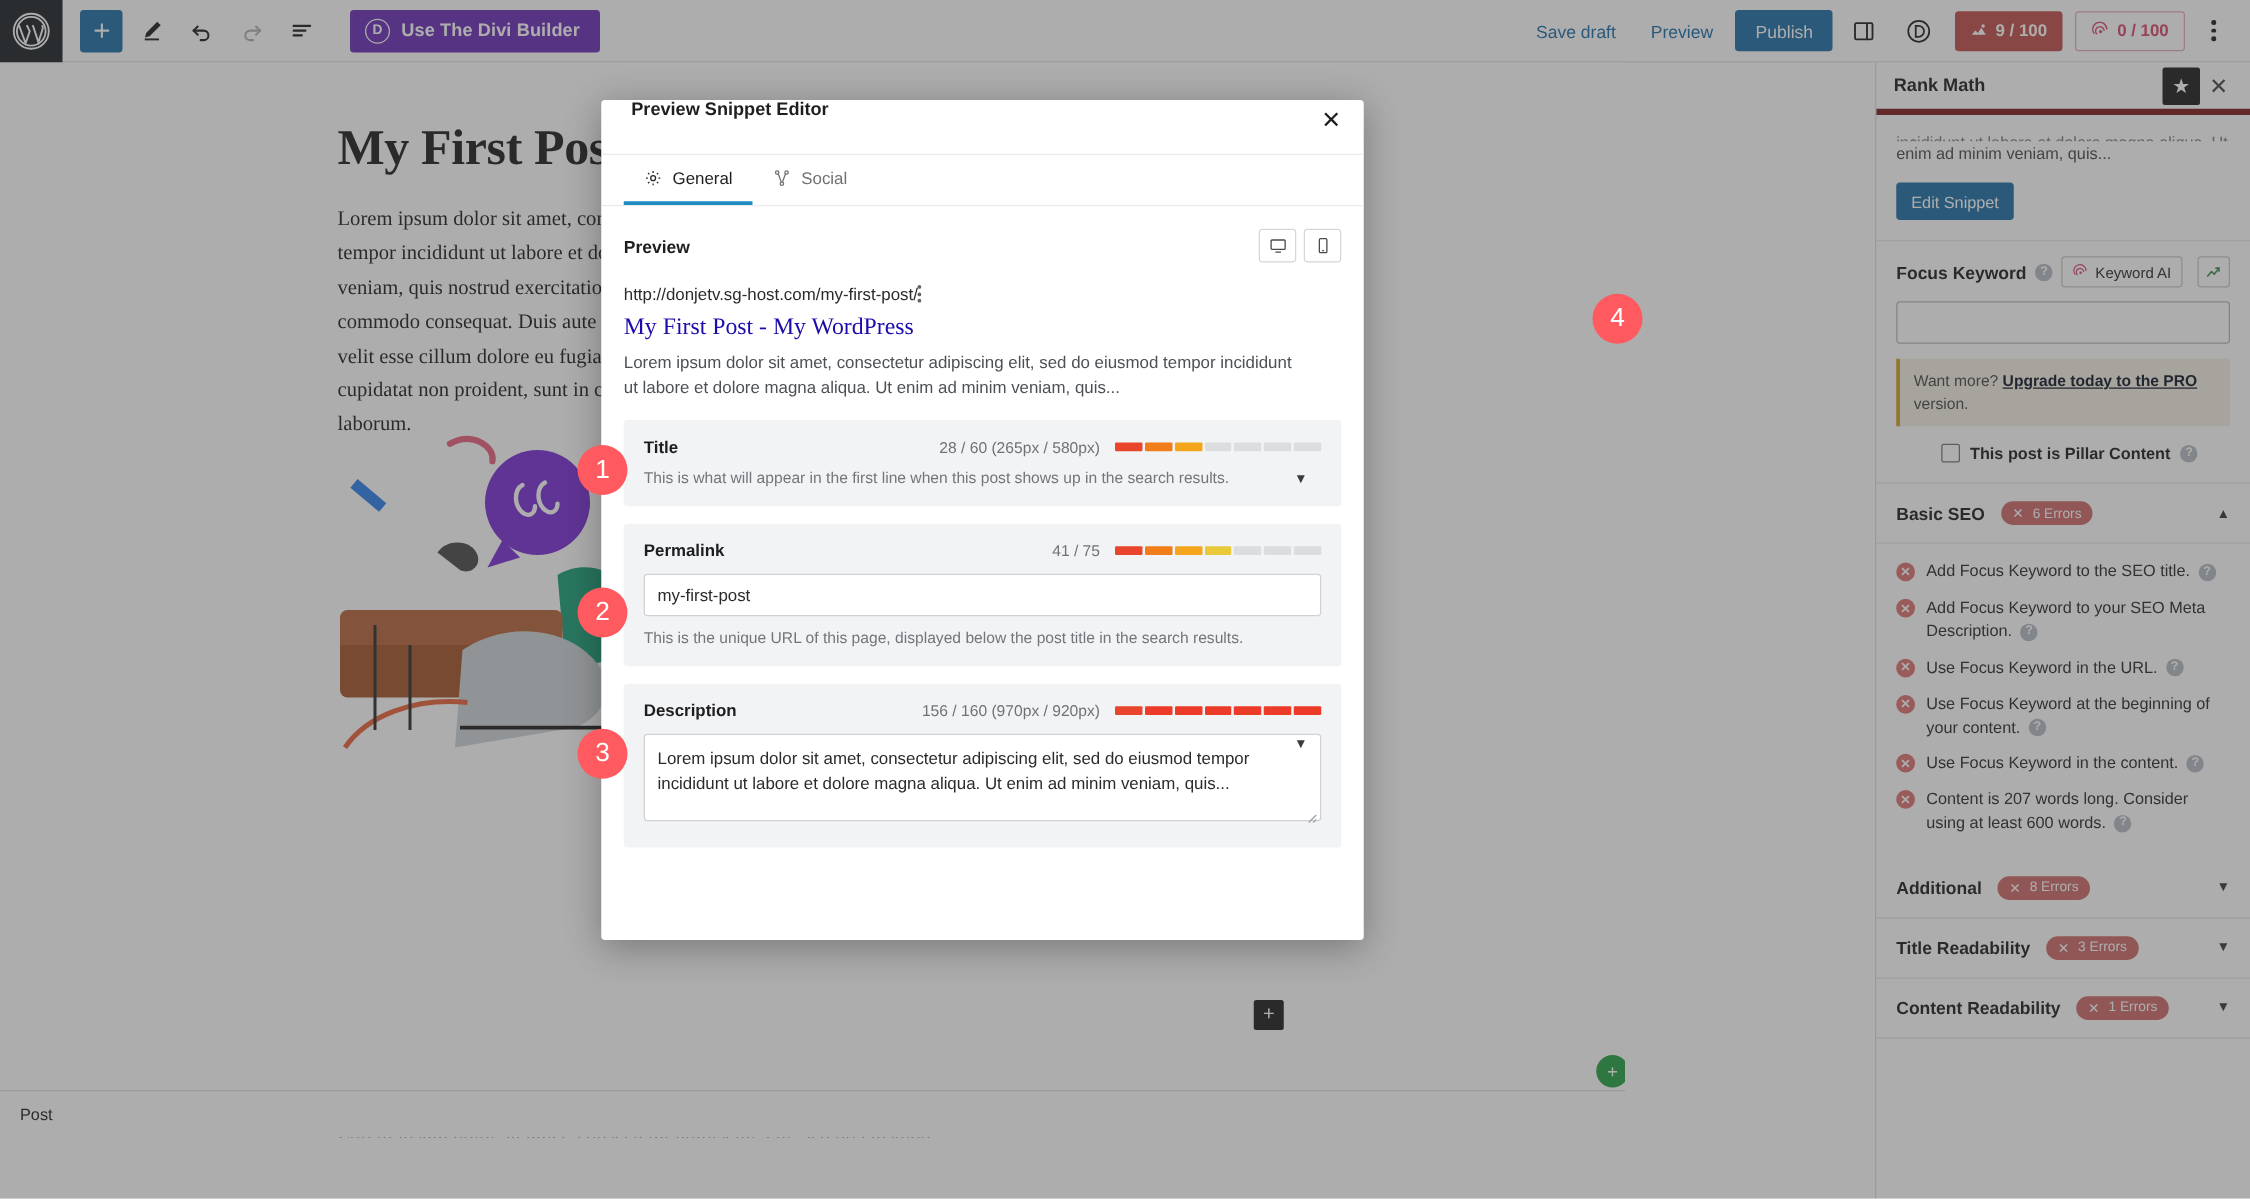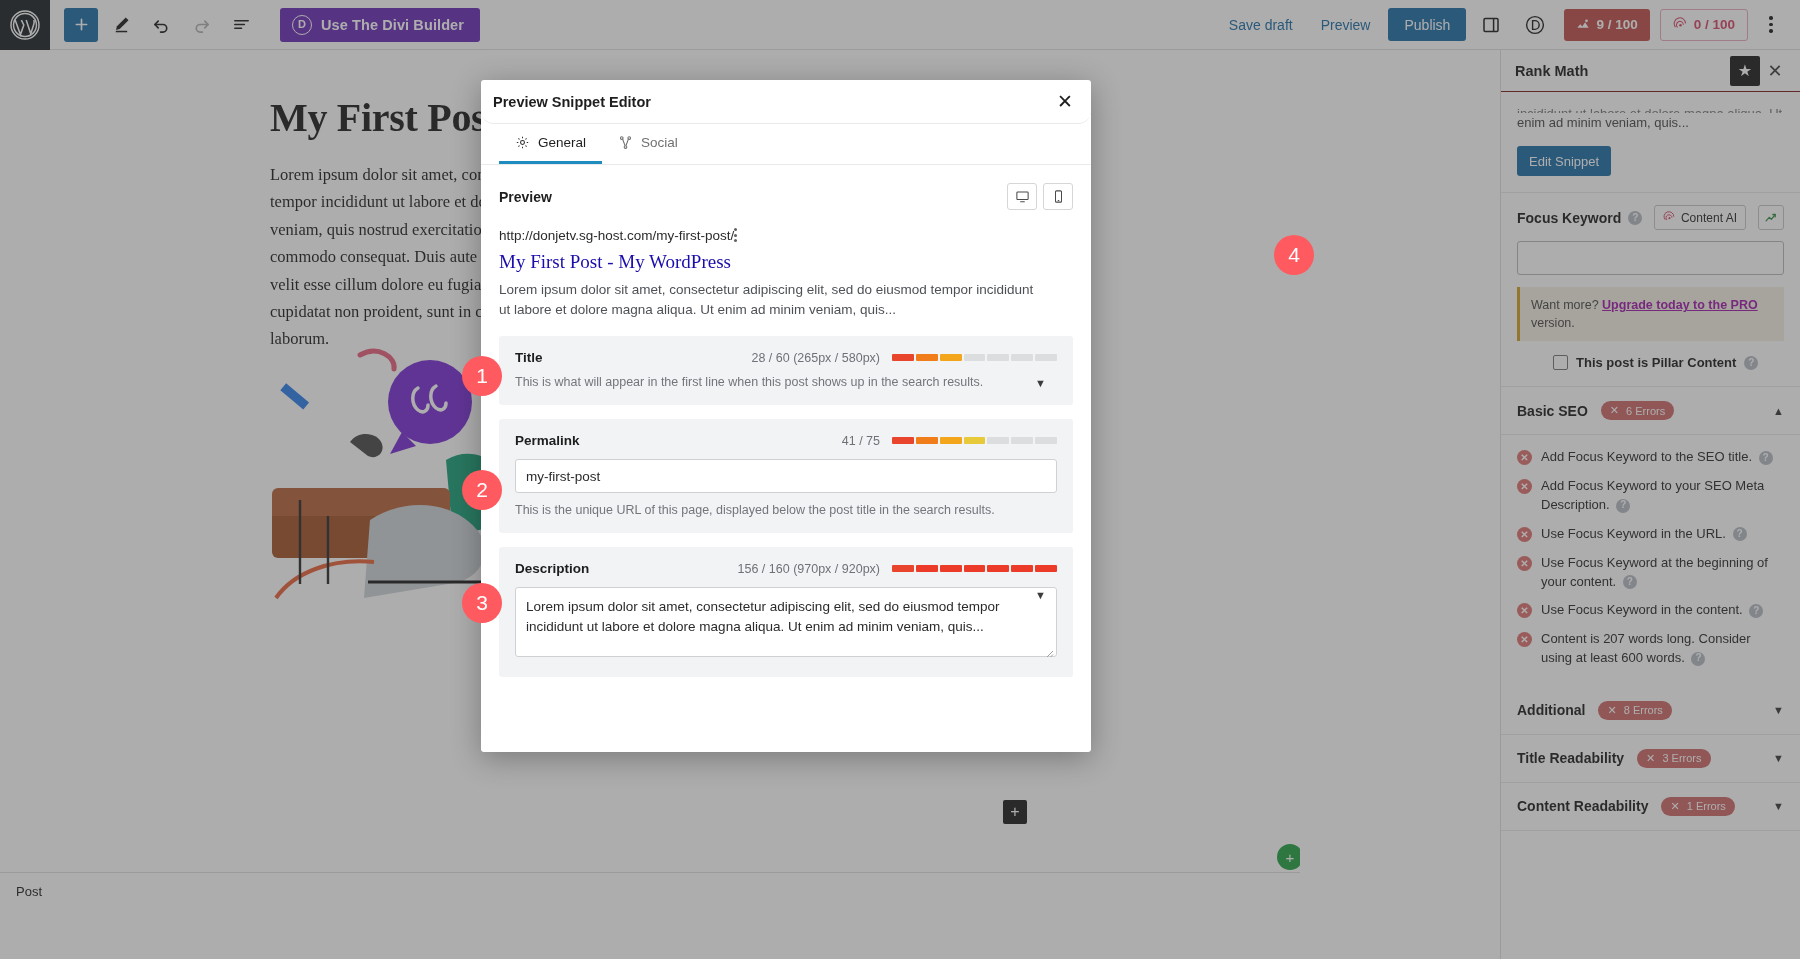--- a/index.html
+++ b/index.html
@@ -99,21 +99,21 @@
     display: flex; align-items: center; justify-content: center; font-size: 15px; cursor: pointer;
   }
 
   
   .sidebar {
     position: absolute; top: 50px; right: 0; width: 300px; height: 909px;
     background: #fff; border-left: 1px solid #e0e0e0; overflow: hidden;
   }
   .sb-head {
     height: 42px; display: flex; align-items: center; padding: 0 10px 0 14px;
-    border-bottom: 1px solid #7f1d1d;
+    border-bottom: 5px solid #7f1d1d;
   }
   .sb-title { font-size: 14.5px; font-weight: 700; color: #1e1e1e; }
   .sb-star {
     margin-left: auto; width: 30px; height: 30px; background: #1e1e1e; color: #fff;
     display: flex; align-items: center; justify-content: center; font-size: 16px;
     border-radius: 2px; cursor: pointer;
   }
   .sb-close { width: 30px; height: 30px; display: flex; align-items: center; justify-content: center;
     font-size: 18px; color: #444; cursor: pointer; }
   .sb-section { padding: 12px 16px 16px; border-bottom: 1px solid #e8e8e8; }
@@ -141,21 +141,21 @@
   }
   .fk-input {
     margin-top: 11px; width: 100%; height: 34px; border: 1px solid #b9b9b9; border-radius: 3px;
     padding: 0 9px; font-size: 13px; color: #1e1e1e; font-family: "Liberation Sans", sans-serif;
     background: #fff;
   }
   .upgrade-note {
     margin-top: 12px; background: #f4efe4; border-left: 3px solid #d3a22a;
     padding: 9px 11px; font-size: 12.5px; line-height: 1.45; color: #4a4a4a;
   }
-  .upgrade-note a { color: #a21caf; font-weight: 700; text-decoration: underline; }
+  .upgrade-note a { color: #0f172a; font-weight: 700; text-decoration: underline; }
   .pillar-row { margin-top: 14px; display: flex; align-items: center; gap: 8px; padding-left: 36px; }
   .cb { width: 15px; height: 15px; border: 1px solid #757575; border-radius: 2px; background: #fff;
     cursor: pointer; flex: 0 0 15px; }
   .pillar-label { font-size: 13px; font-weight: 700; color: #1e1e1e; }
   .accordion-head {
     display: flex; align-items: center; gap: 13px; padding: 14px 16px;
     border-bottom: 1px solid #e8e8e8; cursor: pointer;
   }
   .acc-title { font-size: 14px; font-weight: 700; color: #1e1e1e; }
   .err-badge {
@@ -176,22 +176,22 @@
   
   .overlay {
     position: absolute; inset: 0; background: rgba(60,60,60,.42);
   }
   .modal {
     position: absolute; left: 481px; top: 80px; width: 610px; height: 672px;
     background: #fff; border-radius: 3px; box-shadow: 0 6px 30px rgba(0,0,0,.3);
     display: flex; flex-direction: column; overflow: hidden;
   }
   .modal-head {
-    height: 44px; display: flex; align-items: center; padding: 0 10px 0 12px;
-    border-bottom: 1px solid #eaeaea; flex: 0 0 44px; border-radius: 13px;
+    height: 44px; display: flex; padding: 0 10px 0 24px;
+    border-bottom: 1px solid #eaeaea; flex: 0 0 44px;
   }
   .modal-title { font-size: 14.5px; font-weight: 700; color: #1e1e1e; }
   .modal-x { margin-left: auto; width: 32px; height: 32px; display: flex; align-items: center;
     justify-content: center; font-size: 19px; color: #1e1e1e; cursor: pointer; }
   .tabs { display: flex; height: 41px; border-bottom: 1px solid #eaeaea; padding: 0 18px; flex: 0 0 41px; }
   .tab { display: flex; align-items: center; gap: 8px; padding: 0 16px; font-size: 13.5px;
     color: #707070; cursor: pointer; border-bottom: 3px solid transparent; }
   .tab.active { color: #1e1e1e; border-bottom-color: #1e8cbe; font-weight: 400; }
   .modal-body { flex: 1; overflow: hidden; padding: 0 18px 18px; }
   .preview-head { display: flex; align-items: center; padding: 18px 0 14px; }
@@ -386,21 +386,21 @@
     <div class="sb-section">
       <div class="fk-row">
         <span class="fk-label">Focus Keyword</span>
         <span class="help-dot">?</span>
         <div class="ai-btn">
           <svg width="13" height="13" viewBox="0 0 20 20" fill="none" stroke="#d8486b" stroke-width="1.5">
             <path d="M3.4 13.5a7.5 7.5 0 1 1 13.2-4.7"></path>
               <path d="M6.2 13.9a4.6 4.6 0 1 1 7.6-3.6"></path>
             <circle cx="10" cy="11" r="1.6" fill="#d8486b" stroke="none"></circle>
           </svg>
-          <span>Content AI</span>
+          <span>Keyword AI</span>
         </div>
         <div class="trend-btn">
           <svg width="14" height="14" viewBox="0 0 20 20" fill="none" stroke="#3a8f4a" stroke-width="1.8" stroke-linecap="round" stroke-linejoin="round">
             <path d="M3 14l4.5-5 3 3L16 5"></path>
               <path d="M12.5 5H16v3.5"></path>
           </svg>
         </div>
       </div>
       <input class="fk-input" value="" style="">
       <div class="upgrade-note">

